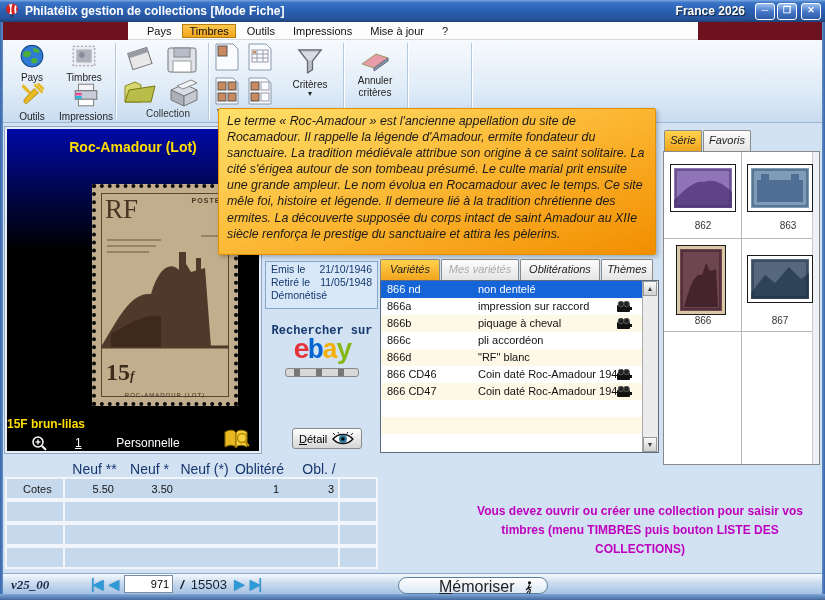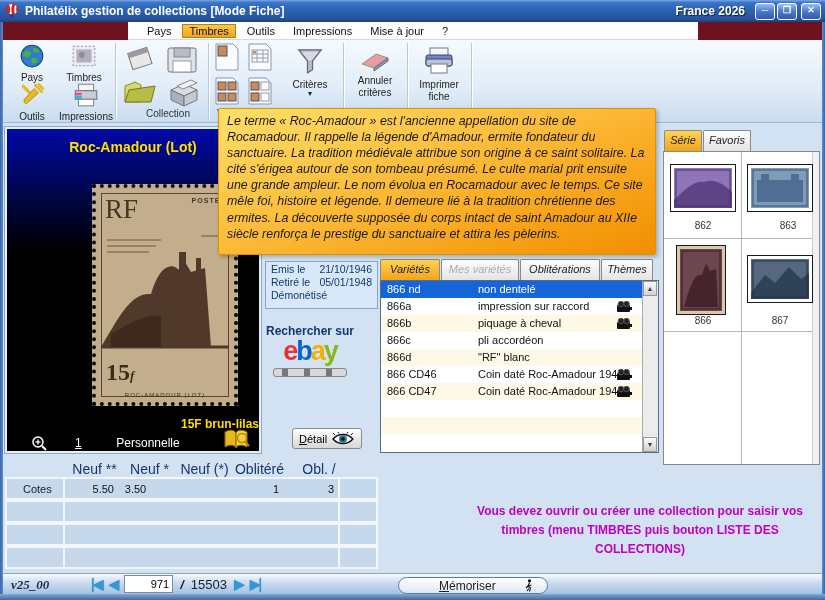--- a/index.html
+++ b/index.html
@@ -55,32 +55,32 @@
     color:#FFDE00;font-weight:bold;font-size:14px;}
   #big-stamp{position:absolute;left:85px;top:55px;width:146px;height:222px;box-sizing:border-box;
     background:#C2AE8C;border:4px dotted #0A0A0A;}
   #big-stamp .inner{position:absolute;left:5px;top:5px;right:5px;bottom:5px;border:1px solid #5A4430;}
   #big-stamp .rf{position:absolute;left:9px;top:6px;font-family:"Liberation Serif",serif;font-size:27px;color:#4A3424;}
   #big-stamp .postes{position:absolute;right:8px;top:9px;font-size:7px;letter-spacing:1px;color:#4A3424;font-weight:bold;}
   #big-stamp svg.scene{position:absolute;left:5px;top:34px;}
   #big-stamp .val{position:absolute;left:10px;bottom:16px;font-size:24px;font-weight:bold;color:#3E2C1C;font-family:"Liberation Serif",serif;}
   #big-stamp .valu{font-size:13px;font-style:italic;}
   #big-stamp .foot{position:absolute;left:0;right:0;bottom:4px;text-align:center;font-size:6px;letter-spacing:1px;color:#3E2C1C;}
-  #stamp-caption{position:absolute;left:0;right:0;top:288px;text-align:right;color:#FFDE00;font-weight:bold;font-size:12px;}
+  #stamp-caption{position:absolute;left:0;right:0;top:288px;text-align:left;color:#FFDE00;font-weight:bold;font-size:12px;}
   #stamp-footer{position:absolute;left:0;right:0;top:305px;height:20px;color:#fff;font-size:12px;}
   #zoom-ico{position:absolute;left:24px;top:1px;cursor:pointer;}
   #copy-num{position:absolute;left:68px;top:2px;text-decoration:underline;cursor:pointer;}
   #category{position:absolute;left:0;right:0;top:2px;text-align:center;padding-left:30px;}
   #book-ico{position:absolute;right:8px;top:-6px;cursor:pointer;}
 
   
   #info-box{position:absolute;left:265px;top:261px;width:113px;height:48px;box-sizing:border-box;
     background:#D9E8F8;border:1px solid #87A6CC;font-size:10.5px;color:#14386E;z-index:20;}
   #info-box .row{display:flex;justify-content:space-between;padding:1px 5px 0 5px;}
-  #search-block{position:absolute;left:256px;top:324px;width:108px;text-align:center;z-index:20;}
+  #search-block{position:absolute;left:268px;top:324px;width:108px;text-align:center;z-index:20;font-family:Liberation Mono, monospace;}
   #search-on{font-size:12px;font-weight:bold;color:#14386E;}
   #ebay-logo{font-size:27px;font-weight:bold;letter-spacing:-2px;line-height:26px;cursor:pointer;}
   #ebay-slider{margin:4px auto 0 auto;width:72px;height:7px;border:1px solid #888;border-radius:3px;
     background:repeating-linear-gradient(90deg,#D8D8D8 0 8px,#777 8px 14px,#D8D8D8 14px 22px);cursor:pointer;}
   #detail-btn{position:absolute;left:292px;top:428px;width:70px;height:21px;
     background:linear-gradient(180deg,#FEFEFE,#D6D6D6);border:1px solid #8A8A8A;border-radius:3px;
     font-size:11px;display:flex;align-items:center;justify-content:center;gap:4px;cursor:pointer;z-index:20;font-family:"Liberation Sans",sans-serif;}
 
   
   .tab{position:absolute;height:21px;box-sizing:border-box;border:1px solid #8A8A8A;border-bottom:none;
@@ -129,21 +129,21 @@
     background:linear-gradient(180deg,#F6FAFE 0%,#CBDCEF 40%,#9DBCE0 100%);
     border-top:1px solid #8AA8CC;z-index:40;}
   #version{position:absolute;left:8px;top:3px;font-family:"Liberation Serif",serif;
     font-style:italic;font-weight:bold;font-size:13px;color:#1A2A4A;}
   #nav{position:absolute;left:88px;top:1px;display:flex;align-items:center;gap:7px;font-size:13px;color:#123;}
   .nav-glyph{color:#2E9AD8;font-size:14px;cursor:pointer;text-shadow:0 0 1px #1A6A9A;letter-spacing:-2px;}
   #rec-input{width:42px;height:14px;border:1px solid #7A8AA0;font-size:11px;text-align:right;padding-right:3px;font-family:"Liberation Sans",sans-serif;}
   #rec-sep{font-weight:bold;font-style:italic;}
   #memorize-btn{position:absolute;left:395px;top:3px;width:150px;height:17px;box-sizing:border-box;
     border:1.5px solid #5A7E9C;border-radius:9px;background:linear-gradient(180deg,#FFFFFF,#DCE8F4);
-    font-size:12px;color:#222;cursor:pointer;font-family:"Liberation Sans",sans-serif;padding:0;}
+    font-size:16px;color:#222;cursor:pointer;font-family:"Liberation Sans",sans-serif;padding:0;}
   #memorize-btn .inner{display:flex;align-items:center;justify-content:space-between;padding:0 14px 0 40px;}
   .ul{text-decoration:underline;}
 </style>
 </head>
 <body>
 
 <div id="frame-left" class="frame-side"></div>
 <div id="frame-right" class="frame-side"></div>
 <div id="frame-bottom"></div>
 
@@ -293,30 +293,20 @@
   <div class="tb-sep" style="left:340px;"></div>
   <div class="tb-item" style="left:344px;top:10px;width:56px;">
     <svg width="34" height="22" viewBox="0 0 34 22">
       <path d="M4 14 L18 4 L30 8 L16 18 Z" fill="#E89CA8" stroke="#996"></path>
       <path d="M16 18 L30 8 L30 11 L16 21 Z" fill="#8A9AB4" stroke="#667"></path>
     </svg>
     <span class="lbl">Annuler</span>
     <span class="lbl">critères</span>
   </div>
   <div class="tb-sep" style="left:404px;"></div>
-  <div class="tb-item" style="left:408px;top:6px;width:56px;">
-    <svg width="34" height="30" viewBox="0 0 34 30">
-      <rect x="8" y="2" width="18" height="8" fill="#F4F6FA" stroke="#778"></rect>
-      <rect x="4" y="9" width="26" height="11" rx="2" fill="#6A86D8" stroke="#445"></rect>
-      <rect x="4" y="13" width="26" height="7" rx="2" fill="#B8C2D8" stroke="#445"></rect>
-      <rect x="9" y="18" width="16" height="9" fill="#FFF" stroke="#778"></rect>
-    </svg>
-    <span class="lbl">Imprimer</span>
-    <span class="lbl">fiche</span>
-  </div>
   <div class="tb-sep" style="left:468px;"></div>
 </div>
 
 <div id="stamp-panel">
   <div id="stamp-title">Roc-Amadour (Lot)</div>
   <div id="big-stamp">
     <div class="inner"></div>
     <span class="rf">RF</span>
     <span class="postes">POSTES</span>
     <svg class="scene" width="128" height="130" viewBox="0 0 128 130">
@@ -354,21 +344,21 @@
   </div>
 </div>
 
 <div id="info-box">
   <div class="row">
       <span>Emis le</span>
       <span>21/10/1946</span>
     </div>
   <div class="row">
       <span>Retiré le</span>
-      <span>05/01/1948</span>
+      <span>11/05/1948</span>
     </div>
   <div class="row">
       <span>Démonétisé</span>
     </div>
 </div>
 <div id="search-block">
   <div id="search-on">Rechercher sur</div>
   <div id="ebay-logo">
     <span style="color:#E53238;">e</span><span style="color:#0064D2;">b</span><span style="color:#F5AF02;">a</span><span style="color:#86B817;">y</span>
   </div>
@@ -502,21 +492,21 @@
 <div id="cotes-head">
   <span class="chead" style="left:62px;">Neuf **</span>
   <span class="chead" style="left:117px;">Neuf *</span>
   <span class="chead" style="left:172px;">Neuf (*)</span>
   <span class="chead" style="left:227px;">Oblitéré</span>
   <span class="chead" style="left:280px;width:68px;">Obl. / lettre</span>
 </div>
 <div class="ct-row" style="top:477px;">
   <span class="lab-cell">Cotes</span>
   <span class="cval" style="left:60px;">5.50</span>
-  <span class="cval" style="left:105px;text-align:center;">3.50</span>
+  <span class="cval" style="left:119px;">3.50</span>
   <span class="cval" style="left:170px;"></span>
   <span class="cval" style="left:225px;">1</span>
   <span class="cval" style="left:280px;">3</span>
   <span class="end-cell"></span>
 </div>
 <div class="ct-row" style="top:500px;">
     <span class="lab-cell"></span>
     <span class="end-cell"></span>
   </div>
 <div class="ct-row" style="top:523px;">

